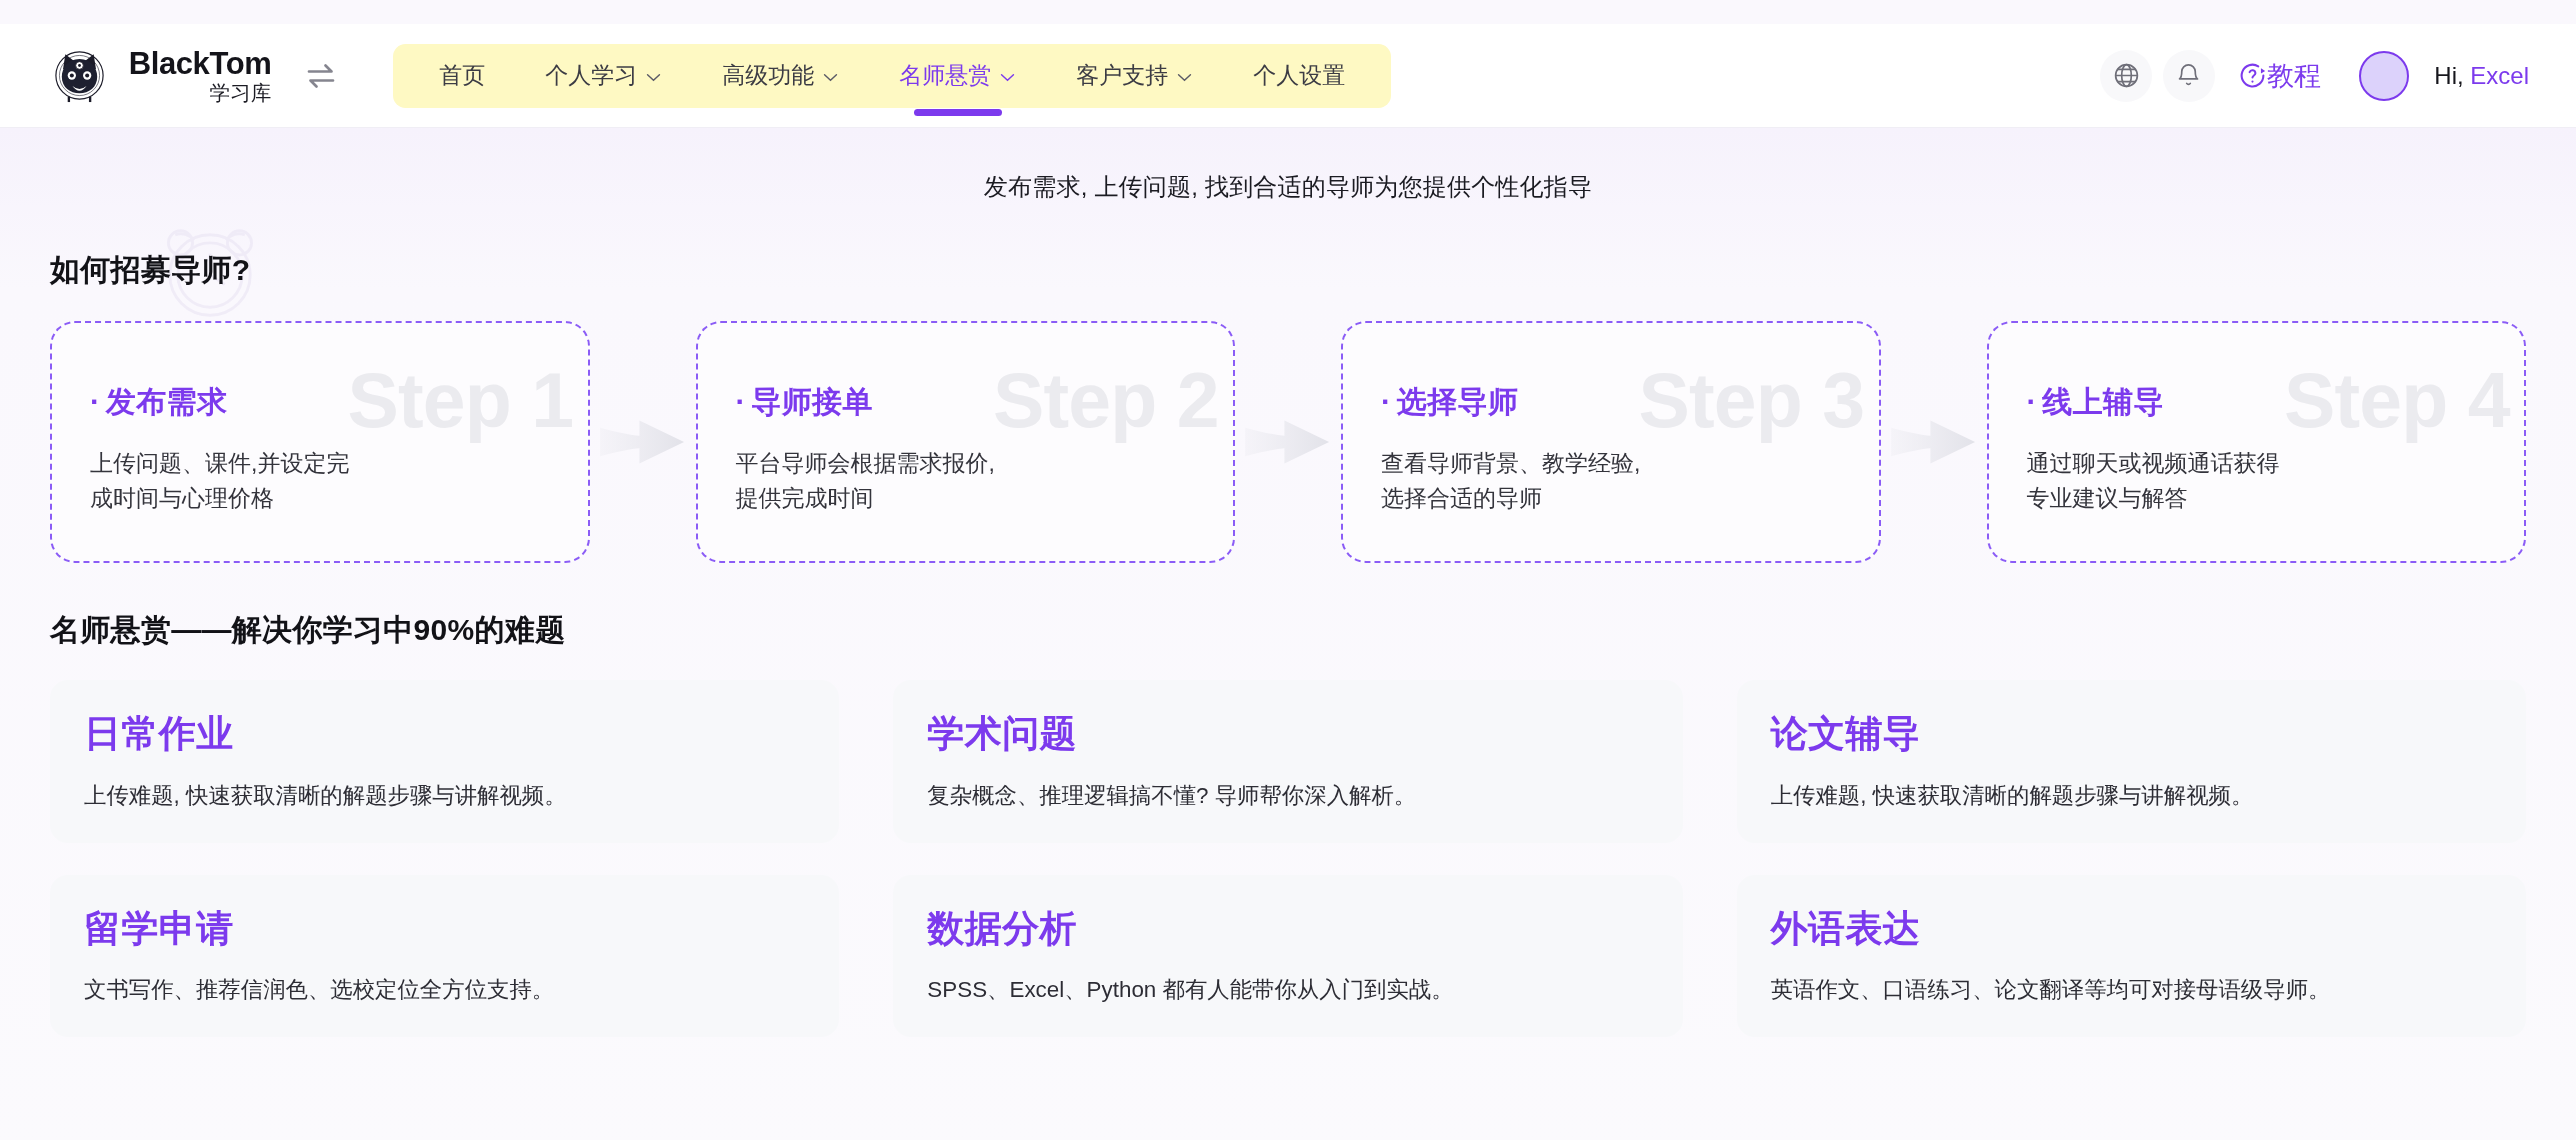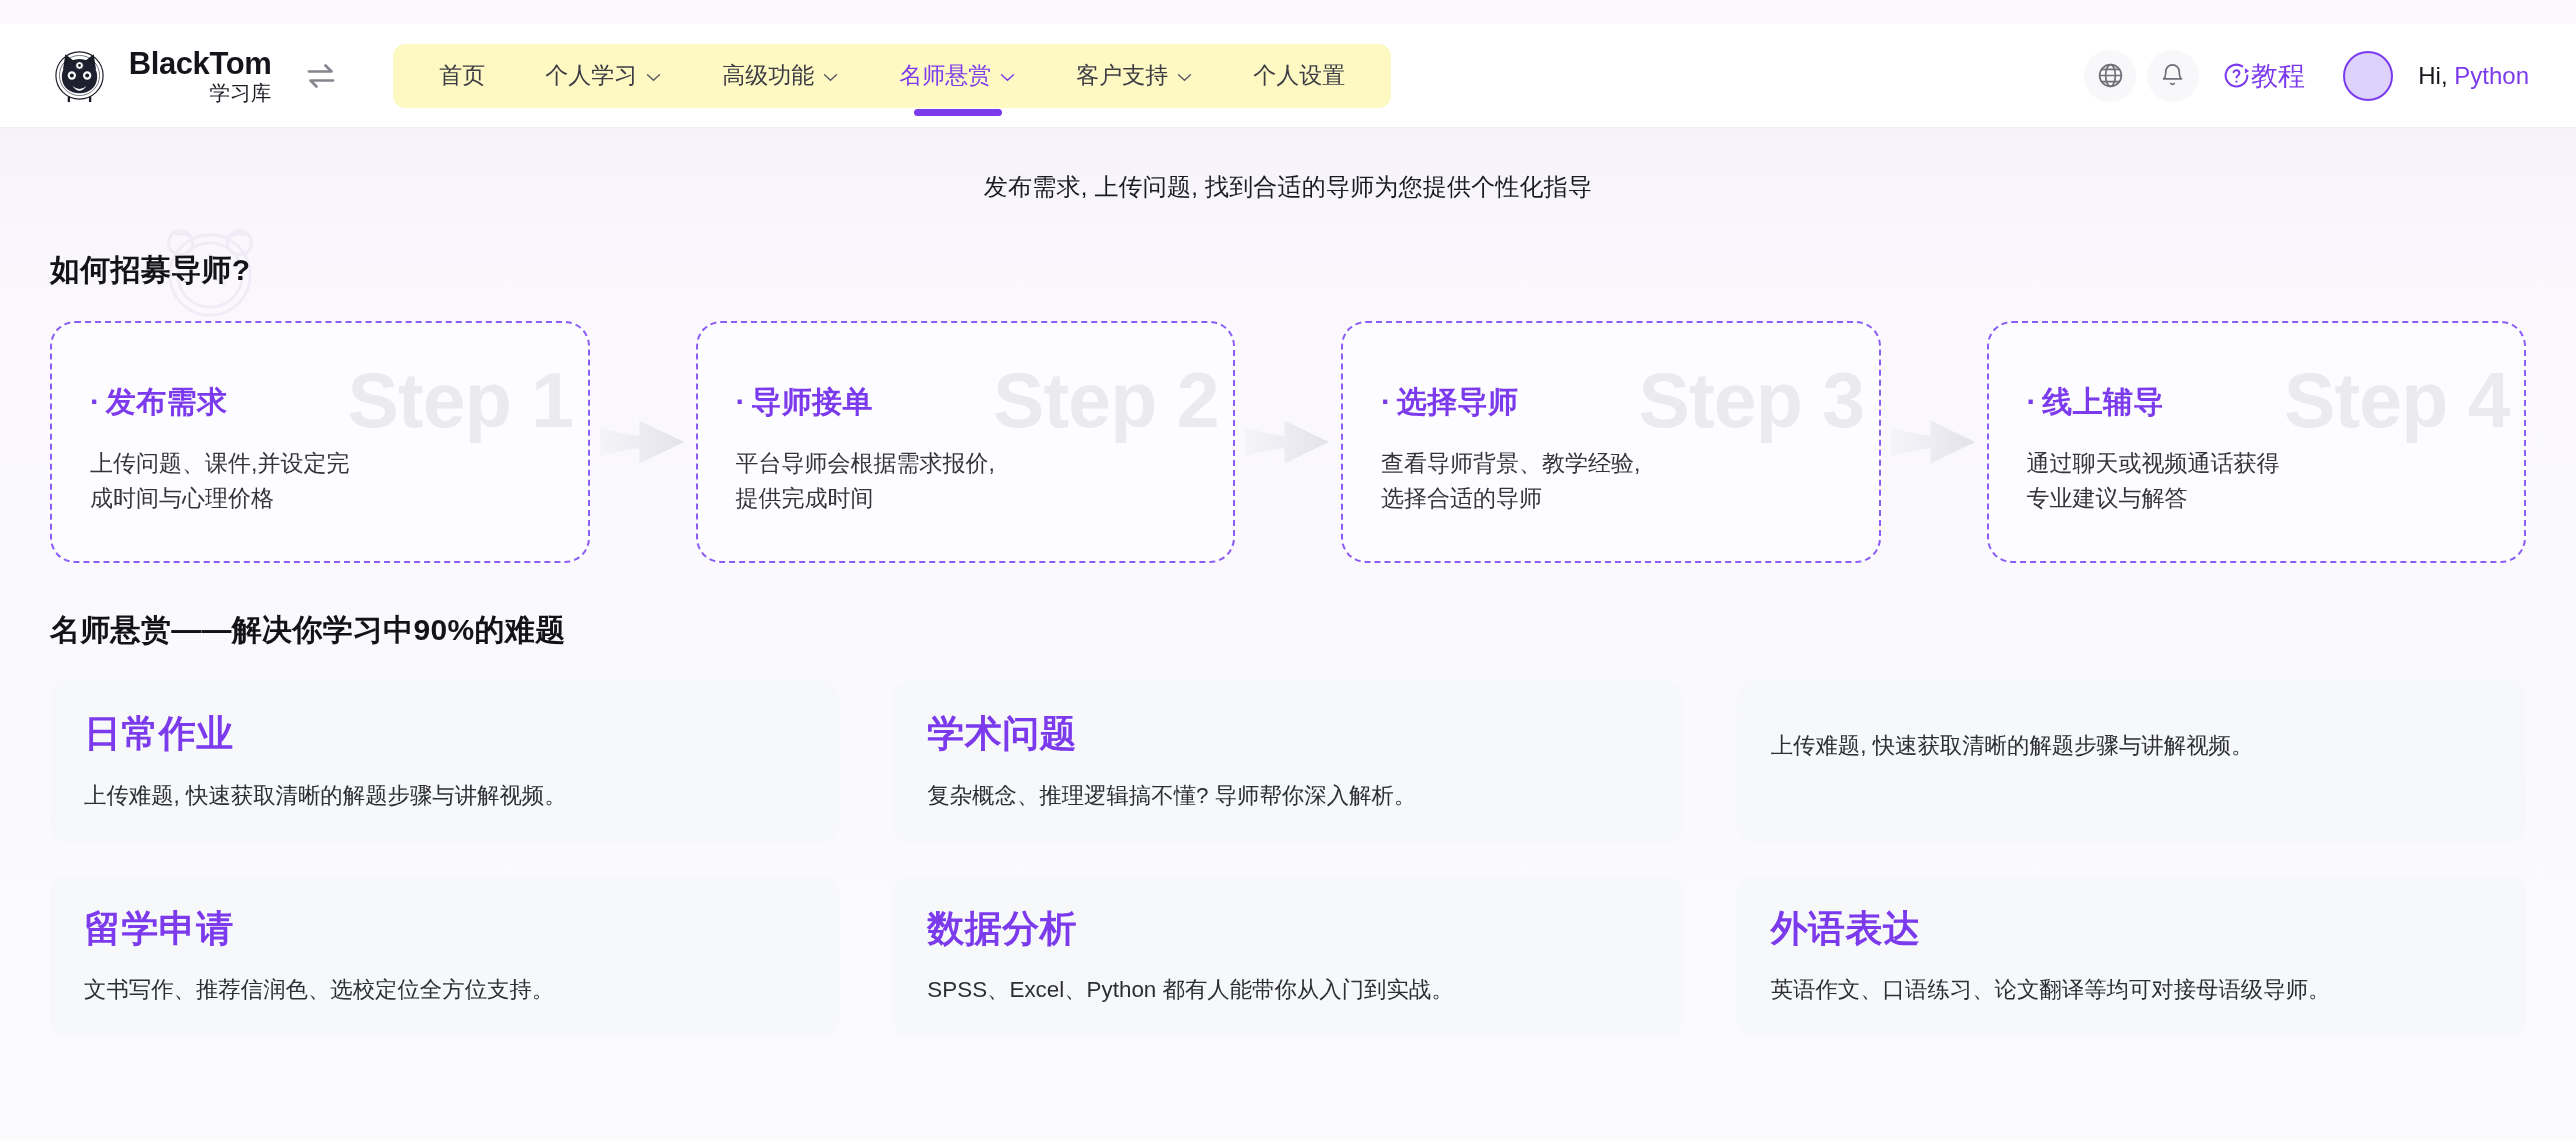--- a/index.html
+++ b/index.html
@@ -383,21 +383,21 @@
         <circle cx="12" cy="17" r="0.9" fill="#7c3aed" stroke="none"></circle>
         <path d="M19 6 L22.5 8.2 L19 10.4 Z" fill="#7c3aed" stroke="none"></path>
       </svg>
       <span>教程</span>
     </div>
 
     <div class="avatar"></div>
 
     <div class="greet">
       <span class="greet-hi">Hi,</span>
-      <span class="greet-name">Python</span>
+      <span class="greet-name">Excel</span>
     </div>
   </div>
 </div>
 
 <div class="page">
 
   <svg class="wm-clock" viewBox="0 0 100 100" fill="none" stroke="#e7e1f2" stroke-width="2.2">
     <circle cx="50" cy="56" r="30"></circle>
     <circle cx="50" cy="56" r="24"></circle>
     <path d="M50 40 V56 L61 63"></path>
@@ -477,20 +477,21 @@
         <div class="cat-title">日常作业</div>
         <div class="cat-desc">上传难题, 快速获取清晰的解题步骤与讲解视频。</div>
       </div>
 
       <div class="cat-card">
         <div class="cat-title">学术问题</div>
         <div class="cat-desc">复杂概念、推理逻辑搞不懂? 导师帮你深入解析。</div>
       </div>
 
       <div class="cat-card">
+        <div class="cat-title">论文辅导</div>
         <div class="cat-desc">上传难题, 快速获取清晰的解题步骤与讲解视频。</div>
       </div>
 
       <div class="cat-card">
         <div class="cat-title">留学申请</div>
         <div class="cat-desc">文书写作、推荐信润色、选校定位全方位支持。</div>
       </div>
 
       <div class="cat-card">
         <div class="cat-title">数据分析</div>

